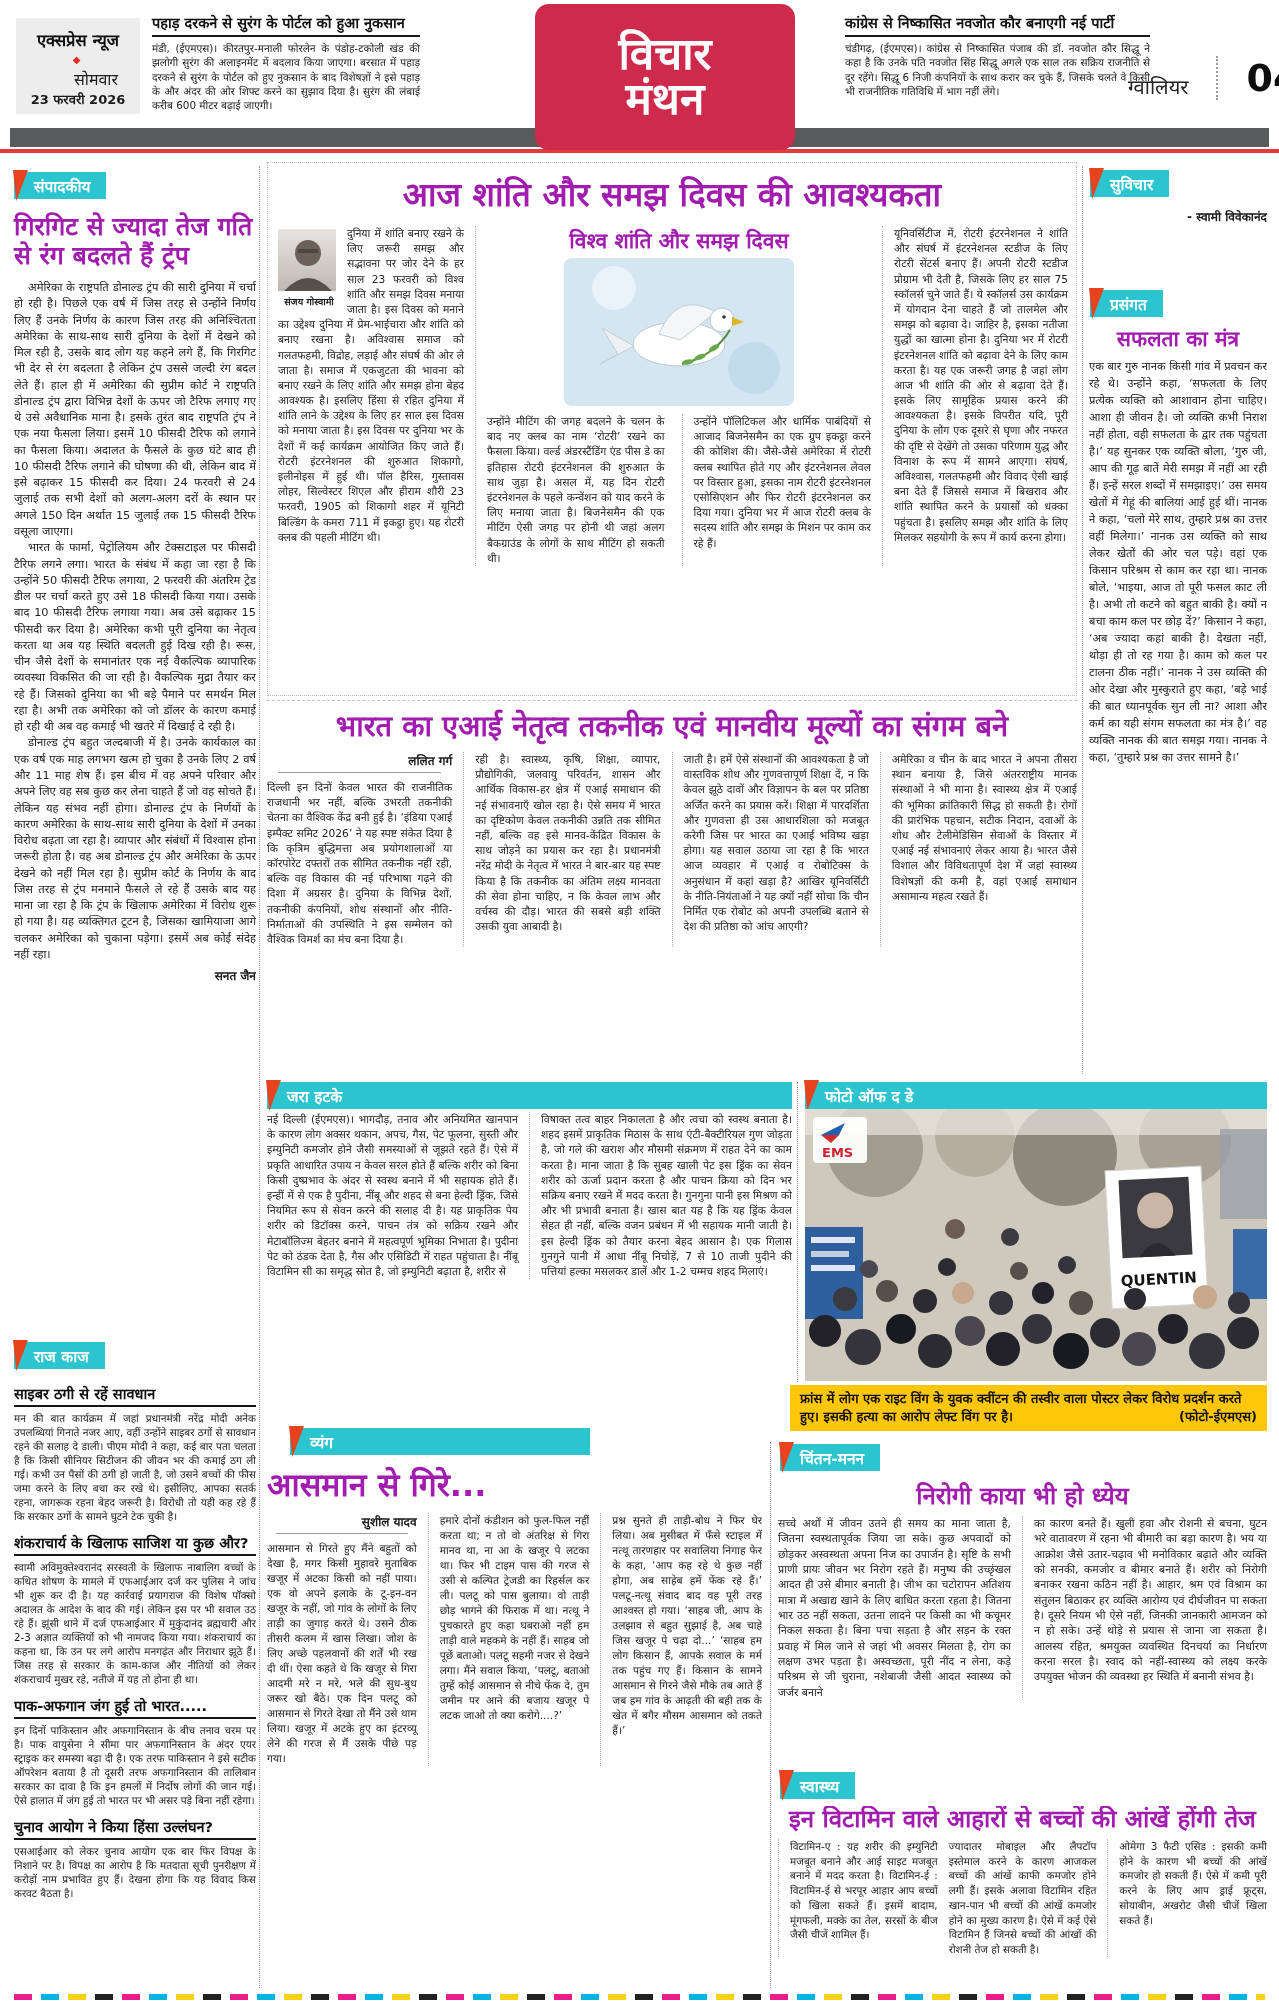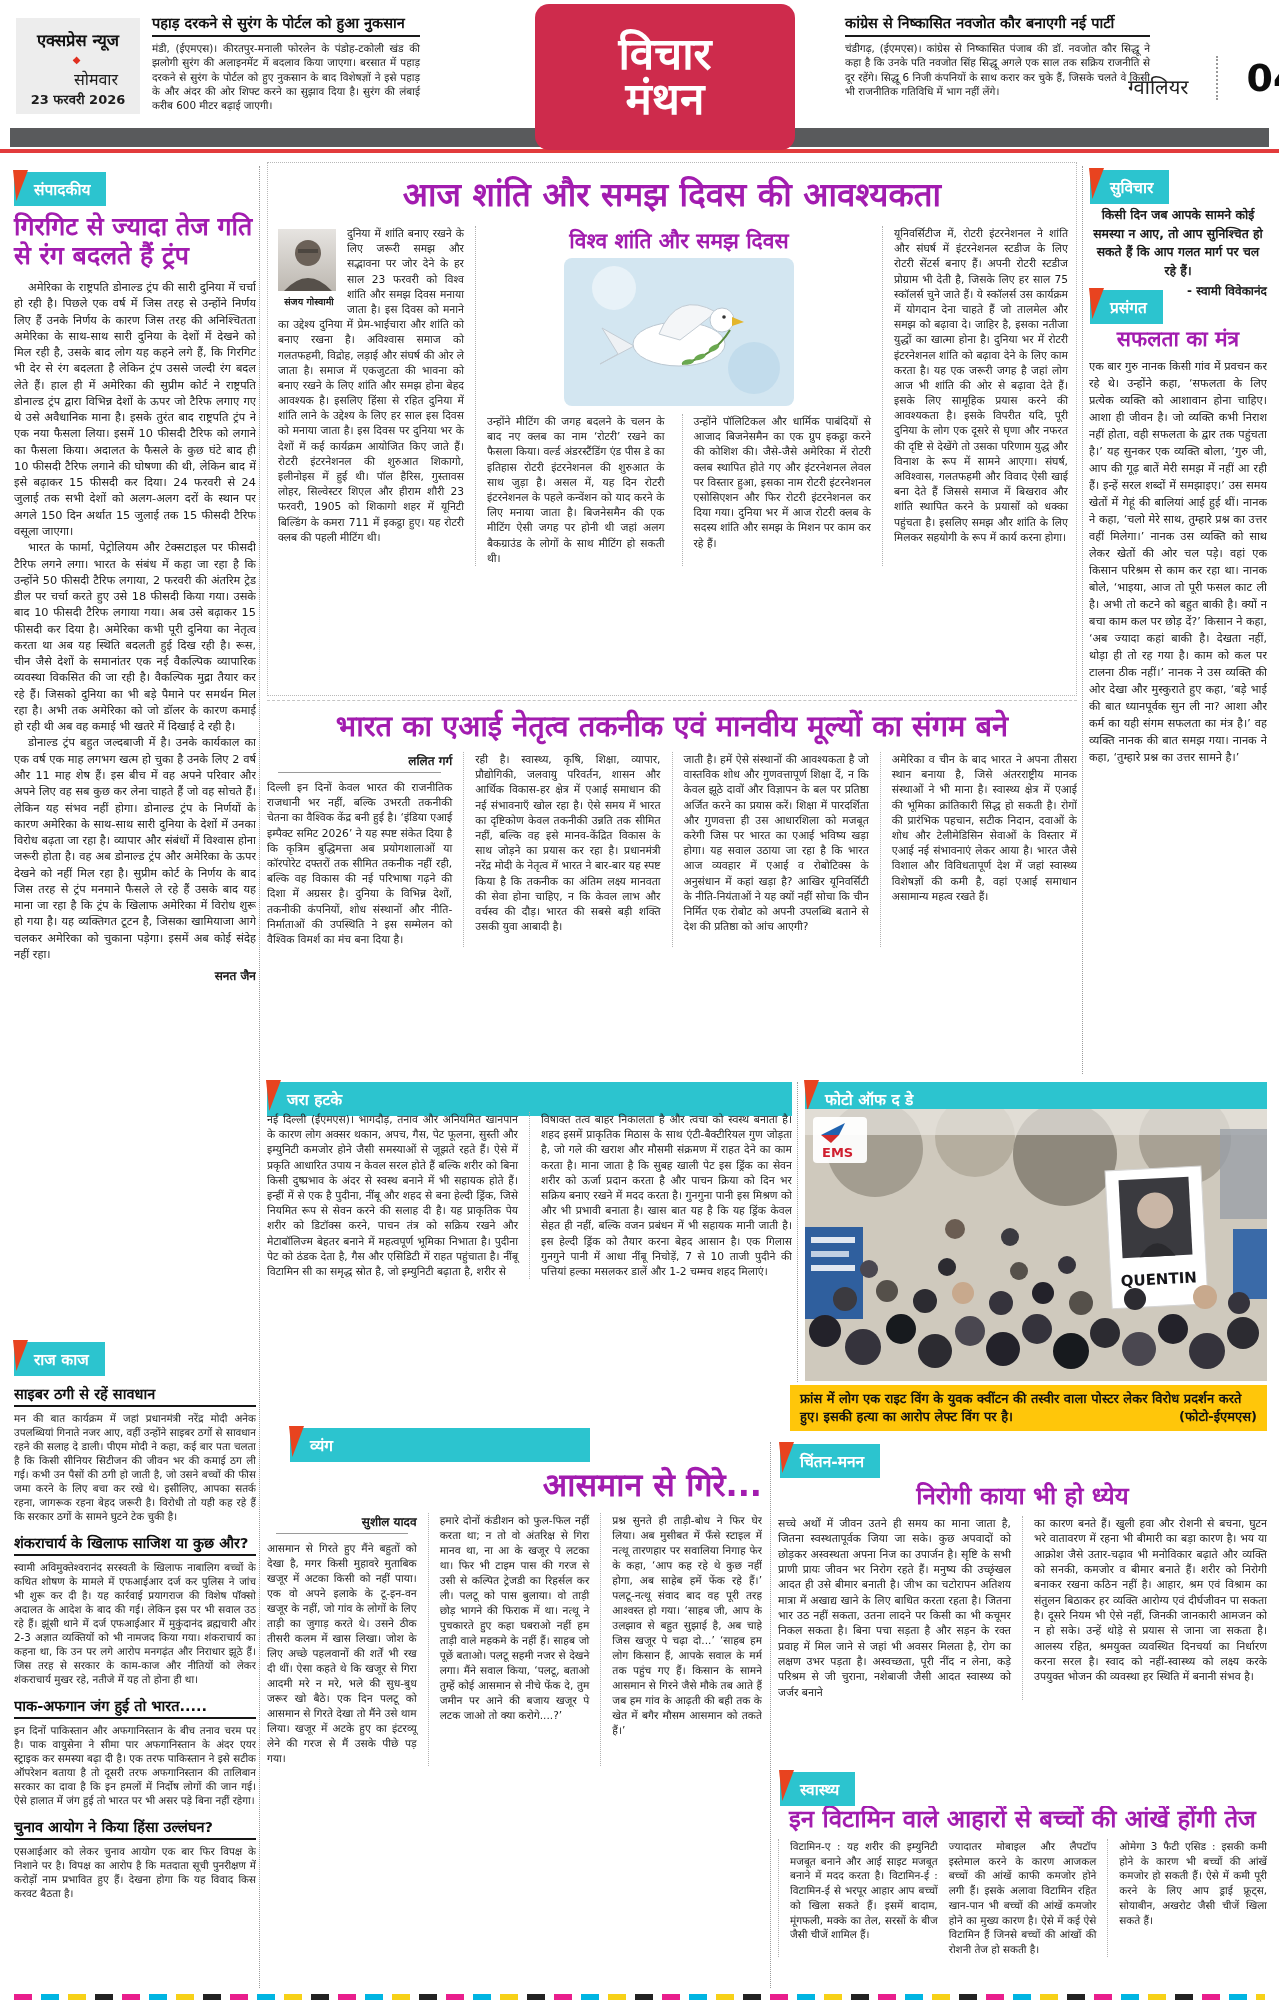--- a/index.html
+++ b/index.html
@@ -1,20 +1,20 @@
 <!DOCTYPE html>
 <html><head>
 <meta charset="utf-8">
 <style>
   *{box-sizing:border-box;margin:0;padding:0;}
   body{background:#d8d8d8;font-family:"DejaVu Sans",sans-serif;}
   .page{position:relative;width:1279px;height:2008px;background:#ffffff;margin:0 auto;overflow:hidden;color:#1c1c1c;}
   .abs{position:absolute;}
   .jtext{text-align:justify;line-height:1.42;color:#1d1d1d;}
-  .sect-tag{position:absolute;display:flex;align-items:center;background:#2cc4cf;height:34px;padding:0 16px 0 16px;}
+  .sect-tag{position:absolute;display:flex;align-items:center;background:#2cc4cf;height:27px;padding:0 16px 0 16px;}
   .tag-tri{position:absolute;left:-1px;top:-2px;width:15px;height:31px;background:#e8431f;clip-path:polygon(0 0,100% 0,22% 100%);}
   .tag-label{color:#fff;font-weight:700;font-size:15.5px;margin-left:4px;white-space:nowrap;}
   .brief-head{font-size:14.5px;font-weight:800;border-bottom:2.5px solid #1a1a1a;padding-bottom:3px;margin-bottom:4px;color:#111;}
   .brief-body{font-size:10.4px;line-height:1.38;text-align:justify;}
   .vdot{position:absolute;width:0;border-left:1px dotted #9a9a9a;}
   .colrow{display:flex;gap:11px;}
   .colrow>div{flex:1;min-width:0;}
   .colsep{border-left:1px dotted #b0b0b0;padding-left:11px;}
   .byline{font-weight:700;font-size:12px;text-align:right;}
   .byline-rule{border-bottom:1px solid #9a9a9a;width:88%;margin:3px auto 7px auto;}
@@ -148,21 +148,20 @@
       </div>
       <div class="jtext colsep" style="flex:0 0 186px;min-width:0;font-size:10.7px;">यूनिवर्सिटीज में, रोटरी इंटरनेशनल ने शांति और संघर्ष में इंटरनेशनल स्टडीज के लिए रोटरी सेंटर्स बनाए हैं। अपनी रोटरी स्टडीज प्रोग्राम भी देती है, जिसके लिए हर साल 75 स्कॉलर्स चुने जाते हैं। ये स्कॉलर्स उस कार्यक्रम में योगदान देना चाहते हैं जो तालमेल और समझ को बढ़ावा दे। जाहिर है, इसका नतीजा युद्धों का खात्मा होना है। दुनिया भर में रोटरी इंटरनेशनल शांति को बढ़ावा देने के लिए काम करता है। यह एक जरूरी जगह है जहां लोग आज भी शांति की ओर से बढ़ावा देते हैं। इसके लिए सामूहिक प्रयास करने की आवश्यकता है। इसके विपरीत यदि, पूरी दुनिया के लोग एक दूसरे से घृणा और नफरत की दृष्टि से देखेंगे तो उसका परिणाम युद्ध और विनाश के रूप में सामने आएगा। संघर्ष, अविश्वास, गलतफहमी और विवाद ऐसी खाई बना देते हैं जिससे समाज में बिखराव और शांति स्थापित करने के प्रयासों को धक्का पहुंचता है। इसलिए समझ और शांति के लिए मिलकर सहयोगी के रूप में कार्य करना होगा।</div>
     </div>
   </div>
 
   <div class="sect-tag" style="left:1090px;top:170px;">
     <span class="tag-tri"></span>
     <span class="tag-label">सुविचार</span>
   </div>
   <div class="abs" style="left:1089px;top:206px;width:178px;">
-    <div style="font-size:12.4px;font-weight:600;line-height:1.5;text-align:center;">किसी दिन जब आपके सामने कोई समस्या न आए, तो आप सुनिश्चित हो सकते हैं कि आप गलत मार्ग पर चल रहे हैं।</div>
     <div style="font-size:12px;font-weight:800;text-align:right;margin-top:2px;">- स्वामी विवेकानंद</div>
   </div>
   <div class="sect-tag" style="left:1090px;top:290px;">
     <span class="tag-tri"></span>
     <span class="tag-label">प्रसंगत</span>
   </div>
   <div class="abs headline-dark" style="left:1089px;top:324px;width:178px;font-size:21px;text-align:center;">सफलता का मंत्र</div>
   <div class="abs jtext" style="left:1089px;top:358px;width:178px;height:716px;overflow:hidden;font-size:11.2px;line-height:1.52;">एक बार गुरु नानक किसी गांव में प्रवचन कर रहे थे। उन्होंने कहा, ‘सफलता के लिए प्रत्येक व्यक्ति को आशावान होना चाहिए। आशा ही जीवन है। जो व्यक्ति कभी निराश नहीं होता, वही सफलता के द्वार तक पहुंचता है।’ यह सुनकर एक व्यक्ति बोला, ‘गुरु जी, आप की गूढ़ बातें मेरी समझ में नहीं आ रही हैं। इन्हें सरल शब्दों में समझाइए।’ उस समय खेतों में गेहूं की बालियां आई हुई थीं। नानक ने कहा, ‘चलो मेरे साथ, तुम्हारे प्रश्न का उत्तर वहीं मिलेगा।’ नानक उस व्यक्ति को साथ लेकर खेतों की ओर चल पड़े। वहां एक किसान परिश्रम से काम कर रहा था। नानक बोले, ‘भाइया, आज तो पूरी फसल काट ली है। अभी तो कटने को बहुत बाकी है। क्यों न बचा काम कल पर छोड़ दें?’ किसान ने कहा, ‘अब ज्यादा कहां बाकी है। देखता नहीं, थोड़ा ही तो रह गया है। काम को कल पर टालना ठीक नहीं।’ नानक ने उस व्यक्ति की ओर देखा और मुस्कुराते हुए कहा, ‘बड़े भाई की बात ध्यानपूर्वक सुन ली ना? आशा और कर्म का यही संगम सफलता का मंत्र है।’ वह व्यक्ति नानक की बात समझ गया। नानक ने कहा, ‘तुम्हारे प्रश्न का उत्तर सामने है।’</div>
 
   <div class="abs" style="left:267px;top:700px;width:810px;height:374px;overflow:hidden;border-top:1px dashed #c4c4c4;padding-top:4px;">
@@ -257,21 +256,21 @@
   <div class="abs yellow-cap" style="left:790px;top:1385px;width:477px;">
     <span>फ्रांस में लोग एक राइट विंग के युवक क्वींटन की तस्वीर वाला पोस्टर लेकर विरोध प्रदर्शन करते हुए। इसकी हत्या का आरोप लेफ्ट विंग पर है।</span>
     <span style="float:right;">(फोटो-ईएमएस)</span>
   </div>
 
   <div class="sect-tag" style="left:290px;top:1428px;width:300px;">
     <span class="tag-tri"></span>
     <span class="tag-label">व्यंग</span>
   </div>
   <div class="abs" style="left:267px;top:1462px;width:495px;height:526px;overflow:hidden;">
-    <div class="headline-dark" style="font-size:32px;text-align:right;margin-bottom:8px;">आसमान से गिरे...</div>
+    <div class="headline-dark" style="font-size:32px;text-align:left;margin-bottom:8px;">आसमान से गिरे...</div>
     <div class="colrow">
       <div>
         <div class="byline">सुशील यादव</div>
         <div class="byline-rule"></div>
         <div class="jtext" style="font-size:10.6px;">आसमान से गिरते हुए मैंने बहुतों को देखा है, मगर किसी मुहावरे मुताबिक खजूर में अटका किसी को नहीं पाया। एक वो अपने इलाके के टू-इन-वन खजूर के नहीं, जो गांव के लोगों के लिए ताड़ी का जुगाड़ करते थे। उसने ठीक तीसरी कलम में खास लिखा। जोश के लिए अच्छे पहलवानों की शर्तें भी रख दी थीं। ऐसा कहते थे कि खजूर से गिरा आदमी मरे न मरे, भले की सुध-बुध जरूर खो बैठे। एक दिन पलटू को आसमान से गिरते देखा तो मैंने उसे थाम लिया। खजूर में अटके हुए का इंटरव्यू लेने की गरज से मैं उसके पीछे पड़ गया।</div>
       </div>
       <div class="jtext colsep" style="font-size:10.6px;">हमारे दोनों कंडीशन को फुल-फिल नहीं करता था; न तो वो अंतरिक्ष से गिरा मानव था, ना आ के खजूर पे लटका था। फिर भी टाइम पास की गरज से उसी से कल्पित ट्रेजडी का रिहर्सल कर ली। पलटू को पास बुलाया। वो ताड़ी छोड़ भागने की फिराक में था। नत्थू ने पुचकारते हुए कहा घबराओ नहीं हम ताड़ी वाले महकमे के नहीं हैं। साहब जो पूछें बताओ। पलटू सहमी नजर से देखने लगा। मैंने सवाल किया, ‘पलटू, बताओ तुम्हें कोई आसमान से नीचे फेंक दे, तुम जमीन पर आने की बजाय खजूर पे लटक जाओ तो क्या करोगे....?’</div>
       <div class="jtext colsep" style="font-size:10.6px;">प्रश्न सुनते ही ताड़ी-बोध ने फिर घेर लिया। अब मुसीबत में फँसे स्टाइल में नत्थू तारणहार पर सवालिया निगाह फेर के कहा, ‘आप कह रहे थे कुछ नहीं होगा, अब साहेब हमें फेंक रहे हैं।’ पलटू-नत्थू संवाद बाद वह पूरी तरह आश्वस्त हो गया। ‘साहब जी, आप के उलझाव से बहुत सुझाई है, अब चाहे जिस खजूर पे चढ़ा दो...’ ‘साहब हम लोग किसान हैं, आपके सवाल के मर्म तक पहुंच गए हैं। किसान के सामने आसमान से गिरने जैसे मौके तब आते हैं जब हम गांव के आढ़ती की बही तक के खेत में बगैर मौसम आसमान को तकते हैं।’</div>
     </div>
   </div>

